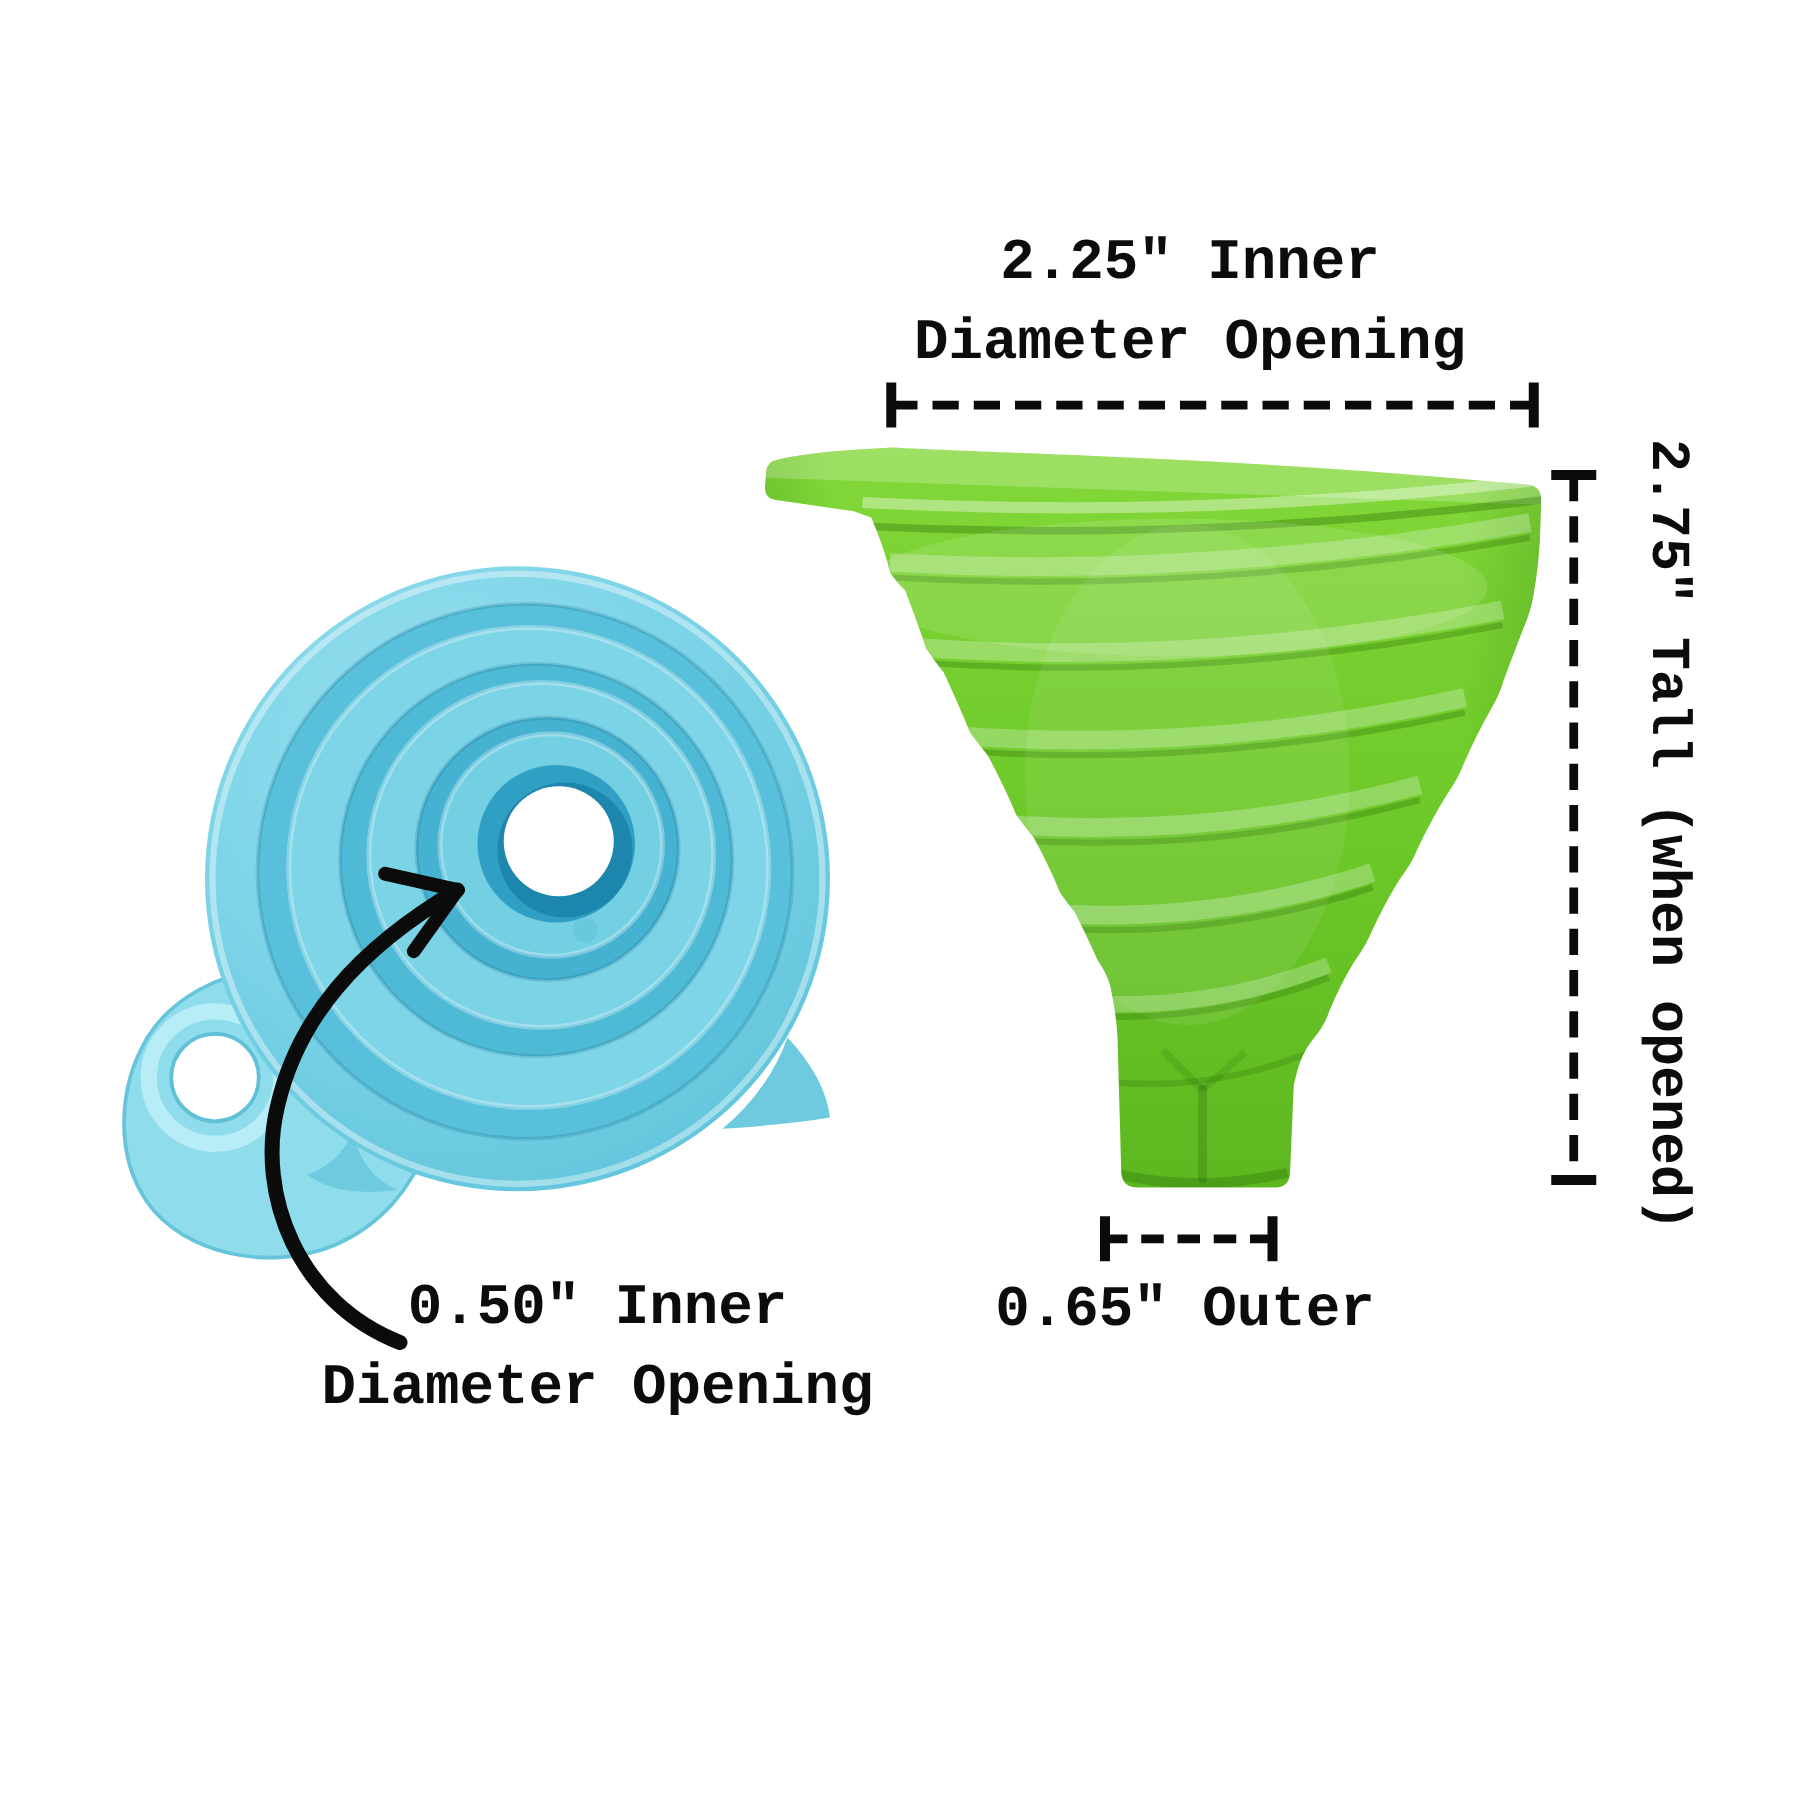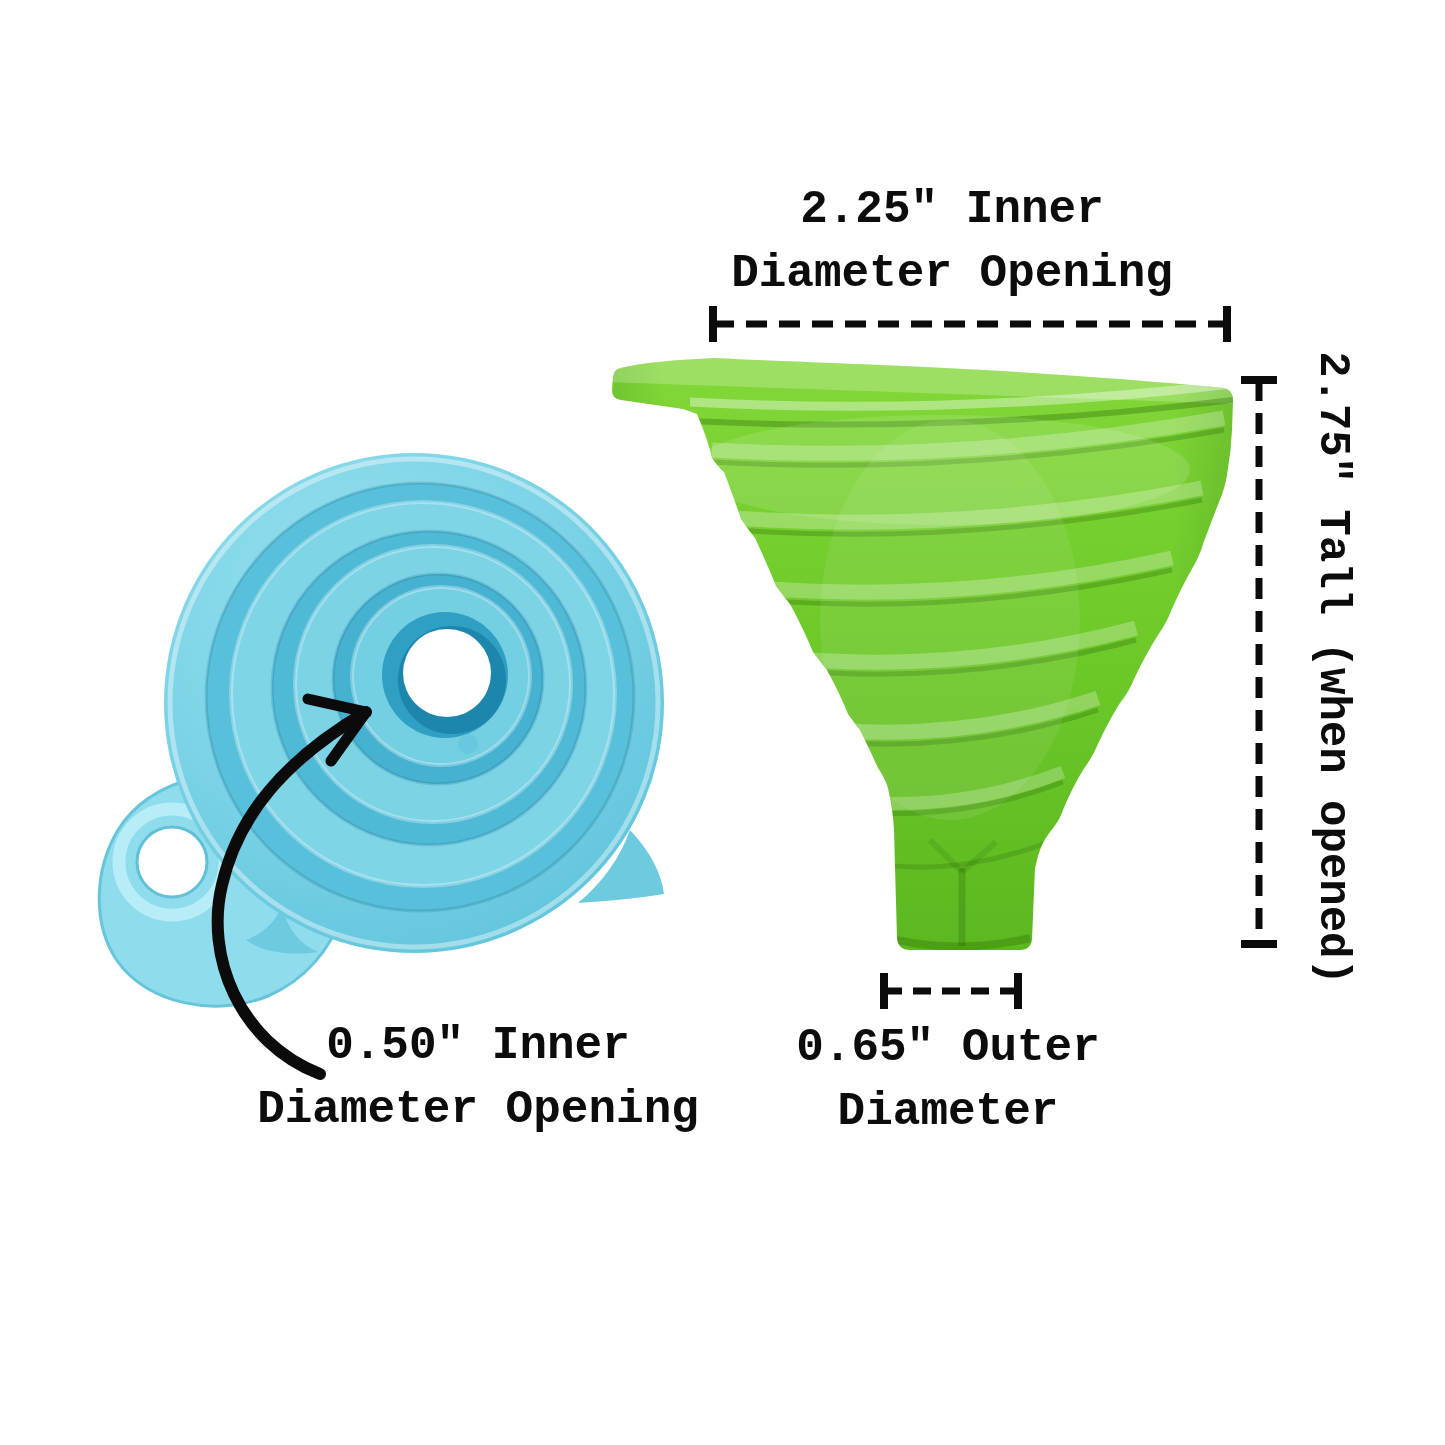--- a/index.html
+++ b/index.html
@@ -165,21 +165,20 @@
 
   <div class="label" style="left:952px;top:178px;">
     <div>2.25" Inner</div>
     <div>Diameter Opening</div>
   </div>
 
   <div class="label-vertical" style="left:1333px;top:668px;">2.75" Tall (when opened)</div>
 
   <div class="label" style="left:948px;top:1016px;">
     <div>0.65" Outer</div>
-    <div>Diameter</div>
   </div>
 
   <div class="label" style="left:478px;top:1014px;">
     <div>0.50" Inner</div>
     <div>Diameter Opening</div>
   </div>
 
 </div>
 
 </body></html>

